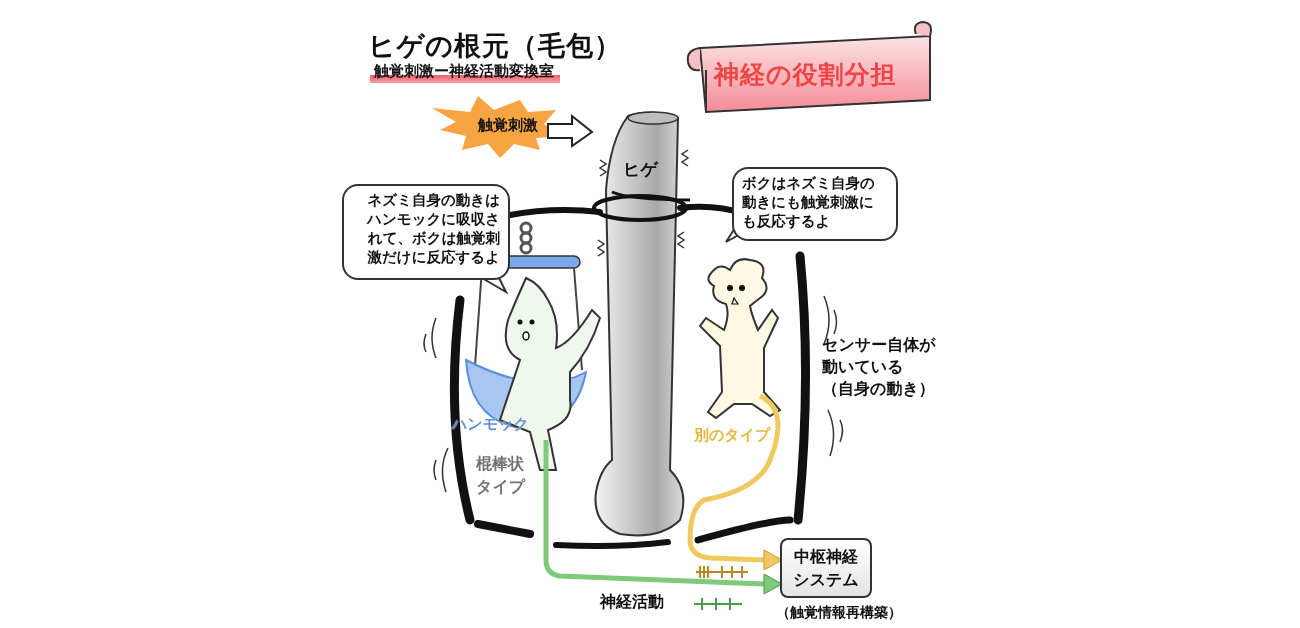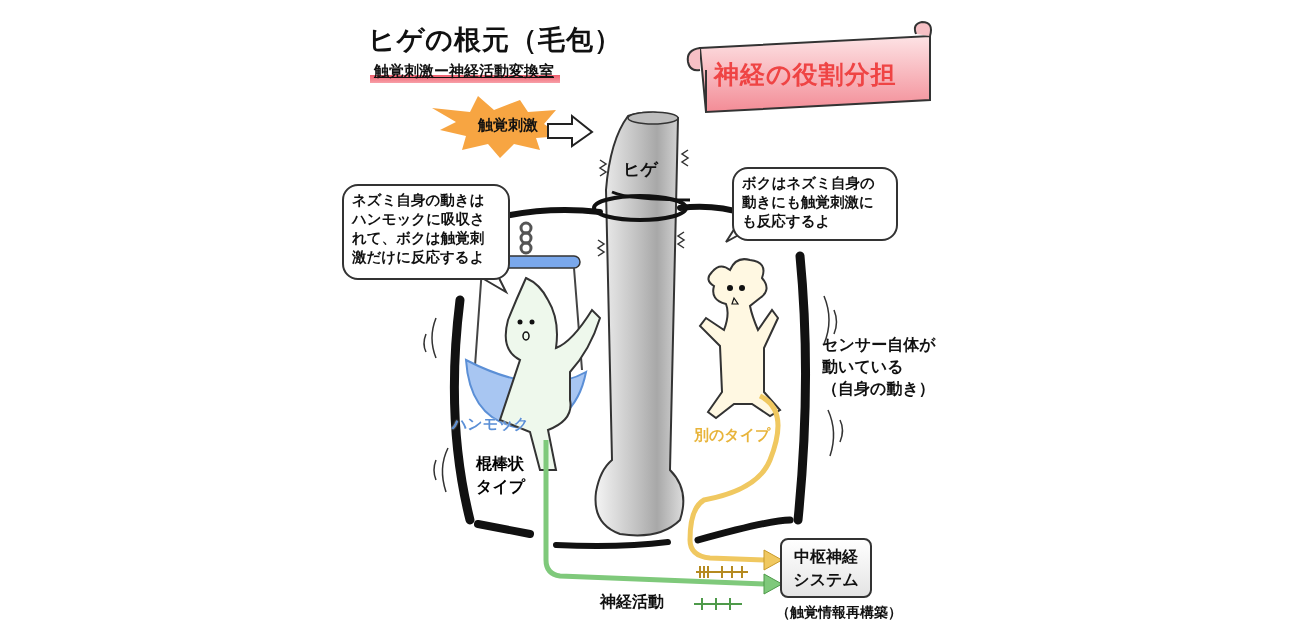--- a/index.html
+++ b/index.html
@@ -1,29 +1,29 @@
 <!DOCTYPE html>
 <html><head>
 <meta charset="utf-8">
 <style>
   html,body{margin:0;padding:0;background:#ffffff;}
   body{width:1300px;height:628px;position:relative;overflow:hidden;font-family:"DejaVu Sans","Liberation Sans",sans-serif;}
   .abs{position:absolute;}
   svg.art{position:absolute;left:0;top:0;width:1300px;height:628px;}
-  .title-main{left:368px;top:22px;font-size:27px;font-weight:bold;color:#111;letter-spacing:1px;white-space:nowrap;}
-  .subtitle{left:370px;top:62px;font-size:15px;font-weight:bold;color:#111;white-space:nowrap;padding:0 6px 2px 4px;background:linear-gradient(to bottom,transparent 60%,#f05a6a 60%,#f7a0a8 100%);text-decoration:underline;}
+  .title-main{left:368px;top:28px;font-size:27px;font-weight:bold;color:#111;letter-spacing:1px;white-space:nowrap;}
+  .subtitle{left:370px;top:62px;font-size:15px;font-weight:bold;color:#111;white-space:nowrap;padding:0 6px 2px 4px;background:linear-gradient(to bottom,transparent 60%,#f05a6a 60%,#f7a0a8 100%);}
   .banner-text{left:714px;top:58px;font-size:25px;font-weight:bold;color:#ef4444;white-space:nowrap;letter-spacing:1px;}
   .burst-text{left:478px;top:116px;font-size:15px;font-weight:bold;color:#111;white-space:nowrap;}
   .whisker-label{left:623px;top:158px;font-size:17px;font-weight:bold;color:#111;}
   .bubble{border:2px solid #333;border-radius:16px;background:#fff;font-size:14.5px;font-weight:bold;line-height:19px;color:#111;padding:5px 8px;box-sizing:border-box;}
-  .bubble-left{left:342px;top:184px;width:168px;height:96px;}
+  .bubble-left{left:342px;top:184px;width:168px;height:96px;text-align:right;}
   .bubble-right{left:732px;top:167px;width:166px;height:74px;}
   .sensor-text{left:822px;top:334px;font-size:16px;font-weight:bold;color:#111;line-height:22px;white-space:nowrap;}
   .hammock-label{left:452px;top:415px;font-size:15px;font-weight:bold;color:#5b8fd6;white-space:nowrap;text-shadow:0 0 2px #fff;}
-  .rod-label{left:476px;top:452px;font-size:16px;font-weight:bold;color:#000000;line-height:23px;}
+  .rod-label{left:476px;top:452px;font-size:16px;font-weight:bold;color:#737373;line-height:23px;}
   .other-label{left:694px;top:426px;font-size:15px;font-weight:bold;color:#e8b43a;white-space:nowrap;}
   .cns-box{left:780px;top:538px;width:92px;height:60px;border:2px solid #333;border-radius:8px;background:linear-gradient(#ffffff,#e4e4e4);box-sizing:border-box;font-size:16px;font-weight:bold;color:#111;text-align:center;line-height:23px;padding-top:5px;}
   .cns-note{left:776px;top:604px;font-size:14px;font-weight:bold;color:#111;white-space:nowrap;}
   .nerve-label{left:600px;top:592px;font-size:16px;font-weight:bold;color:#111;white-space:nowrap;}
 </style>
 </head>
 <body>
 
 <svg class="art" viewBox="0 0 1300 628" xmlns="http://www.w3.org/2000/svg">
   <defs>

